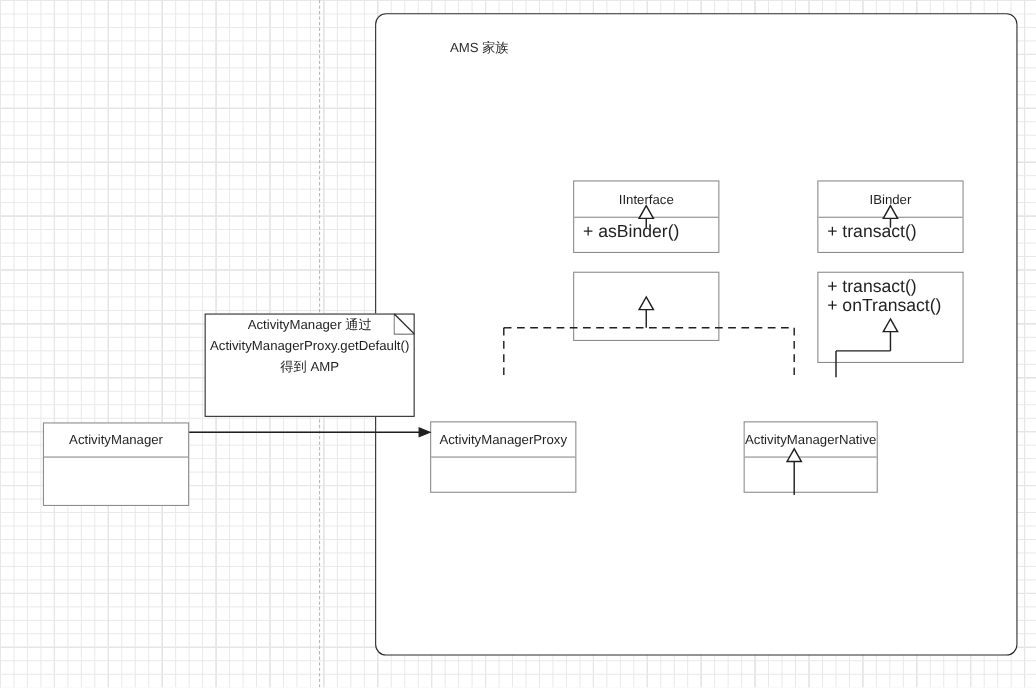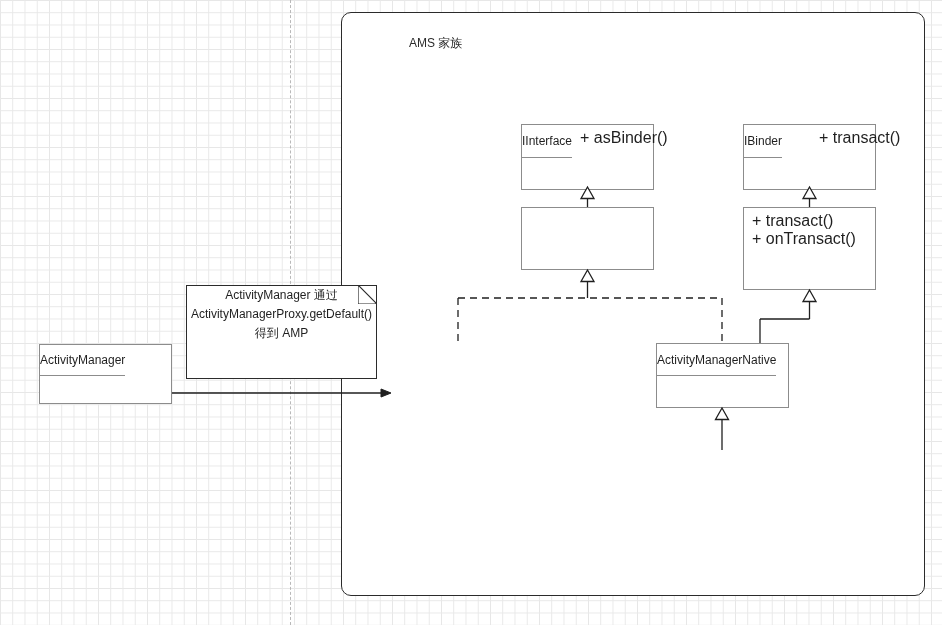--- a/index.html
+++ b/index.html
@@ -51,21 +51,22 @@
     white-space: nowrap;
   }
 
   
   .umlbox {
     position: absolute;
     box-sizing: border-box;
     border: 1.4px solid #8c8c8c;
     background: #ffffff;
     display: flex;
-    flex-direction: row;
+    flex-direction: column;
+    margin-top: 40px;
   }
   .umlbox .title {
     display: flex;
     align-items: center;
     justify-content: center;
     font-size: 12px;
     color: #1f1f1f;
     box-sizing: border-box;
     border-bottom: 1.4px solid #8c8c8c;
     flex: none;
@@ -134,41 +135,45 @@
     <div class="title" style="height:33px;">IInterface</div>
     <div class="members">
       <div class="member">+ asBinder()</div>
     </div>
   </div>
 
   <div class="umlbox" style="left:521px; top:207px; width:133px; height:63px;">
     <div class="members"></div>
   </div>
 
-  <div class="umlbox" style="left:743px; top:124px; width:133px; height:66px;gap:29px;">
+  <div class="umlbox" style="left:743px; top:124px; width:133px; height:66px;">
     <div class="title" style="height:33px;">IBinder</div>
     <div class="members">
       <div class="member">+ transact()</div>
     </div>
   </div>
 
   <div class="umlbox" style="left:743px; top:207px; width:133px; height:83px;">
     <div class="members">
       <div class="member">+ transact()</div>
       <div class="member">+ onTransact()</div>
     </div>
   </div>
 
-  <div class="umlbox" style="left:39px; top:344px; width:133px; height:60px;">
+  <div class="umlbox" style="left:39px; top:344px; width:133px; height:76px;">
     <div class="title" style="height:31px;">ActivityManager</div>
     <div class="members"></div>
   </div>
 
-
-  <div class="umlbox" style="left:656px; top:343px; width:133px; height:65px;">
+  <div class="umlbox" style="left:391px; top:343px; width:133px; height:65px;">
+    <div class="title" style="height:32px;">ActivityManagerProxy</div>
+    <div class="members"></div>
+  </div>
+
+  <div class="umlbox" style="left:676px; top:343px; width:122px; height:65px;">
     <div class="title" style="height:32px;">ActivityManagerNative</div>
     <div class="members"></div>
   </div>
 
 
   <div class="note" style="left:186px; top:285px; width:191px; height:94px;">
     <svg class="note-fold" viewBox="0 0 19 19" width="19" height="19">
       <polygon points="0,0 19,19 0,19" fill="#ffffff" stroke="none"></polygon>
       <path d="M0,0 L19,19 M0,0 L0,19 M0,19 L19,19" fill="none" stroke="#2b2b2b" stroke-width="1.2"></path>
     </svg>

